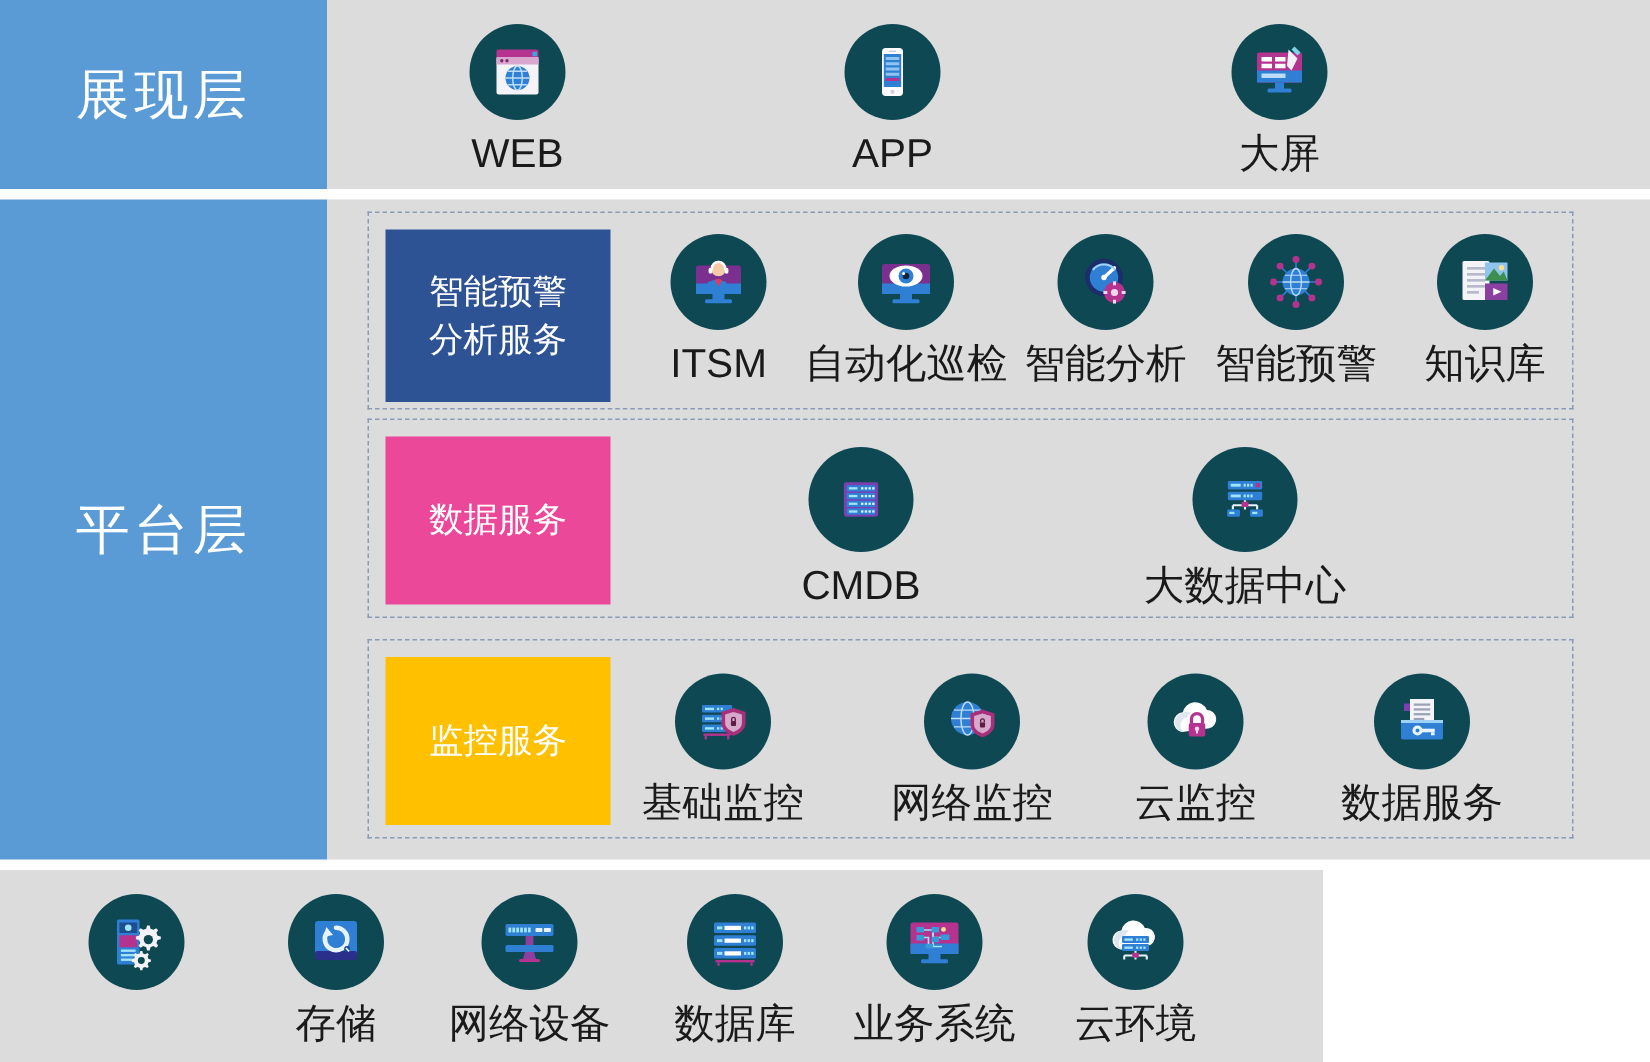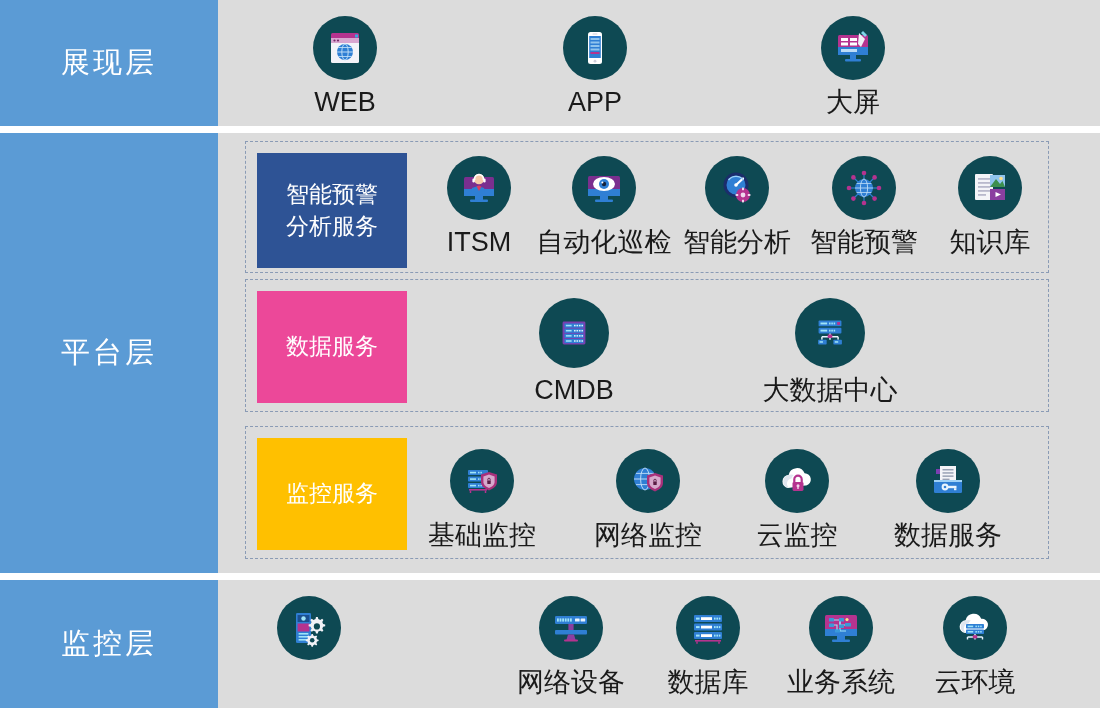--- a/index.html
+++ b/index.html
@@ -9,21 +9,21 @@
     font-family:"Liberation Sans","DejaVu Sans",sans-serif;
     overflow:hidden;
   }
   .page{position:relative;width:1100px;height:708px;background:#ffffff;}
 
   
   .band{position:absolute;display:flex;}
   .band-label{
     background:#5b9bd5;color:#ffffff;
     display:flex;align-items:center;justify-content:center;
-    font-size:29px;letter-spacing:3px;
+    font-size:36px;letter-spacing:3px;
     box-sizing:border-box;
   }
   .band-body{background:#dcdcdc;box-sizing:border-box;position:relative;}
 
   
   #band-presentation{left:0;top:0;width:1100px;height:126px;}
   #band-presentation .band-label{width:218px;height:126px;}
   #band-presentation .band-body{width:882px;height:126px;}
 
   
@@ -415,21 +415,20 @@
             </svg>
           </div>
           <div class="caption">数据服务</div>
         </div>
       </div>
 
     </div>
   </div>
 
   <div class="band" id="band-monitoring">
-    <div class="band-label">监控层</div>
     <div class="band-body">
 
       <div class="node" style="left:26px;top:16px;gap:44px;">
         <div class="icon-circle">
           <svg width="42" height="42" viewBox="0 0 42 42">
             <rect x="8" y="6" width="15" height="30" rx="1.2" fill="#2f7fd4"></rect>
             <rect x="9.6" y="8" width="11.8" height="7" fill="#1b4f8f"></rect>
             <circle cx="15.5" cy="11.5" r="2.2" fill="#9fe4f7"></circle>
             <rect x="9.6" y="16.5" width="11.8" height="8" fill="#b5338f"></rect>
             <g fill="#9fe4f7">
@@ -443,20 +442,33 @@
             <circle cx="28.9" cy="19.4" r="3.1" fill="#0e4953"></circle>
             <g fill="#f2f2f7">
               <path d="M23.5 27 l1.4 0 l0.4 1.6 l1.5 0.6 l1.4 -0.8 l1 1 l-0.8 1.4 l0.6 1.5 l1.6 0.4 l0 1.4 l-1.6 0.4 l-0.6 1.5 l0.8 1.4 l-1 1 l-1.4 -0.8 l-1.5 0.6 l-0.4 1.6 l-1.4 0 l-0.4 -1.6 l-1.5 -0.6 l-1.4 0.8 l-1 -1 l0.8 -1.4 l-0.6 -1.5 l-1.6 -0.4 l0 -1.4 l1.6 -0.4 l0.6 -1.5 l-0.8 -1.4 l1 -1 l1.4 0.8 l1.5 -0.6 Z"></path>
             </g>
             <circle cx="24.2" cy="33.3" r="2.3" fill="#0e4953"></circle>
           </svg>
         </div>
         <div class="caption">服务器</div>
       </div>
 
+      <div class="node" style="left:159px;top:16px;">
+        <div class="icon-circle">
+          <svg width="42" height="42" viewBox="0 0 42 42">
+            <rect x="7" y="7" width="28" height="24" rx="2" fill="#2f7fd4"></rect>
+            <rect x="7" y="27" width="28" height="6" rx="1.6" fill="#2b2f8c"></rect>
+            <path d="M21 11.5 a7.5 7.5 0 1 1 -6.6 4" fill="none" stroke="#e8f4fd" stroke-width="3" stroke-linecap="round"></path>
+            <path d="M14.6 11 L12.4 17.6 L19 16.4 Z" fill="#e8f4fd"></path>
+            <circle cx="28.4" cy="25.6" r="2" fill="#1b4f8f"></circle>
+            <path d="M27.6 25 l2.2 2.2" stroke="#e8f4fd" stroke-width="1.1"></path>
+          </svg>
+        </div>
+        <div class="caption">存储</div>
+      </div>
 
       <div class="node" style="left:288px;top:16px;">
         <div class="icon-circle">
           <svg width="42" height="42" viewBox="0 0 42 42">
             <rect x="5" y="9" width="32" height="8" rx="1.2" fill="#2f7fd4"></rect>
             <g fill="#9fe4f7">
               <rect x="7" y="11.4" width="1.8" height="3.2"></rect>
                 <rect x="9.6" y="11.4" width="1.8" height="3.2"></rect>
               <rect x="12.2" y="11.4" width="1.8" height="3.2"></rect>
                 <rect x="14.8" y="11.4" width="1.8" height="3.2"></rect>

